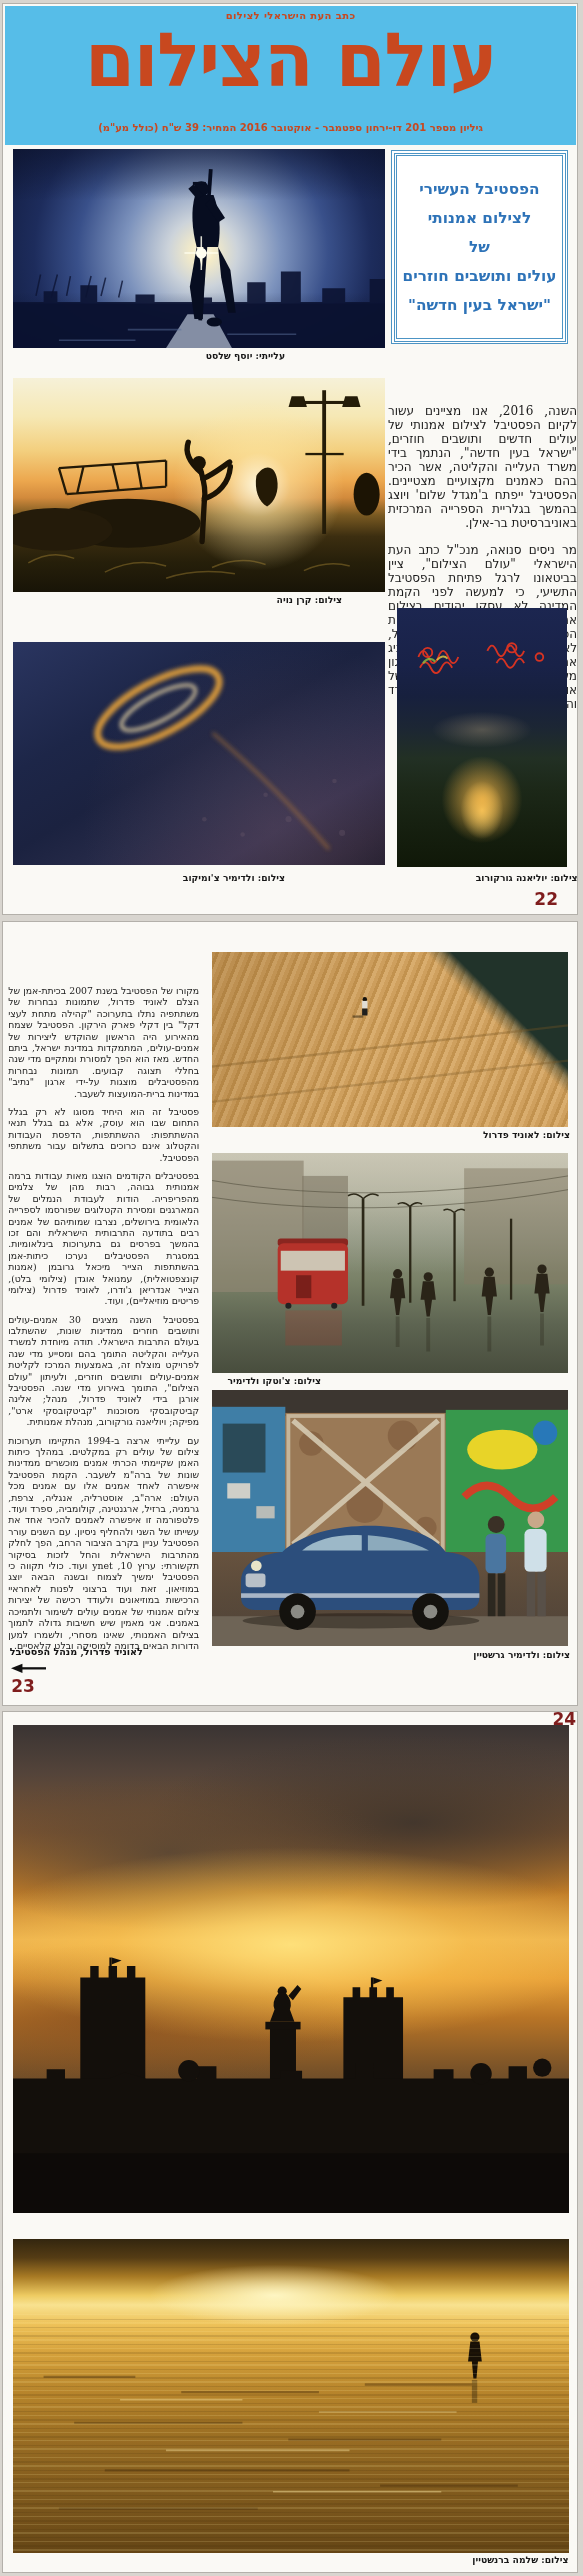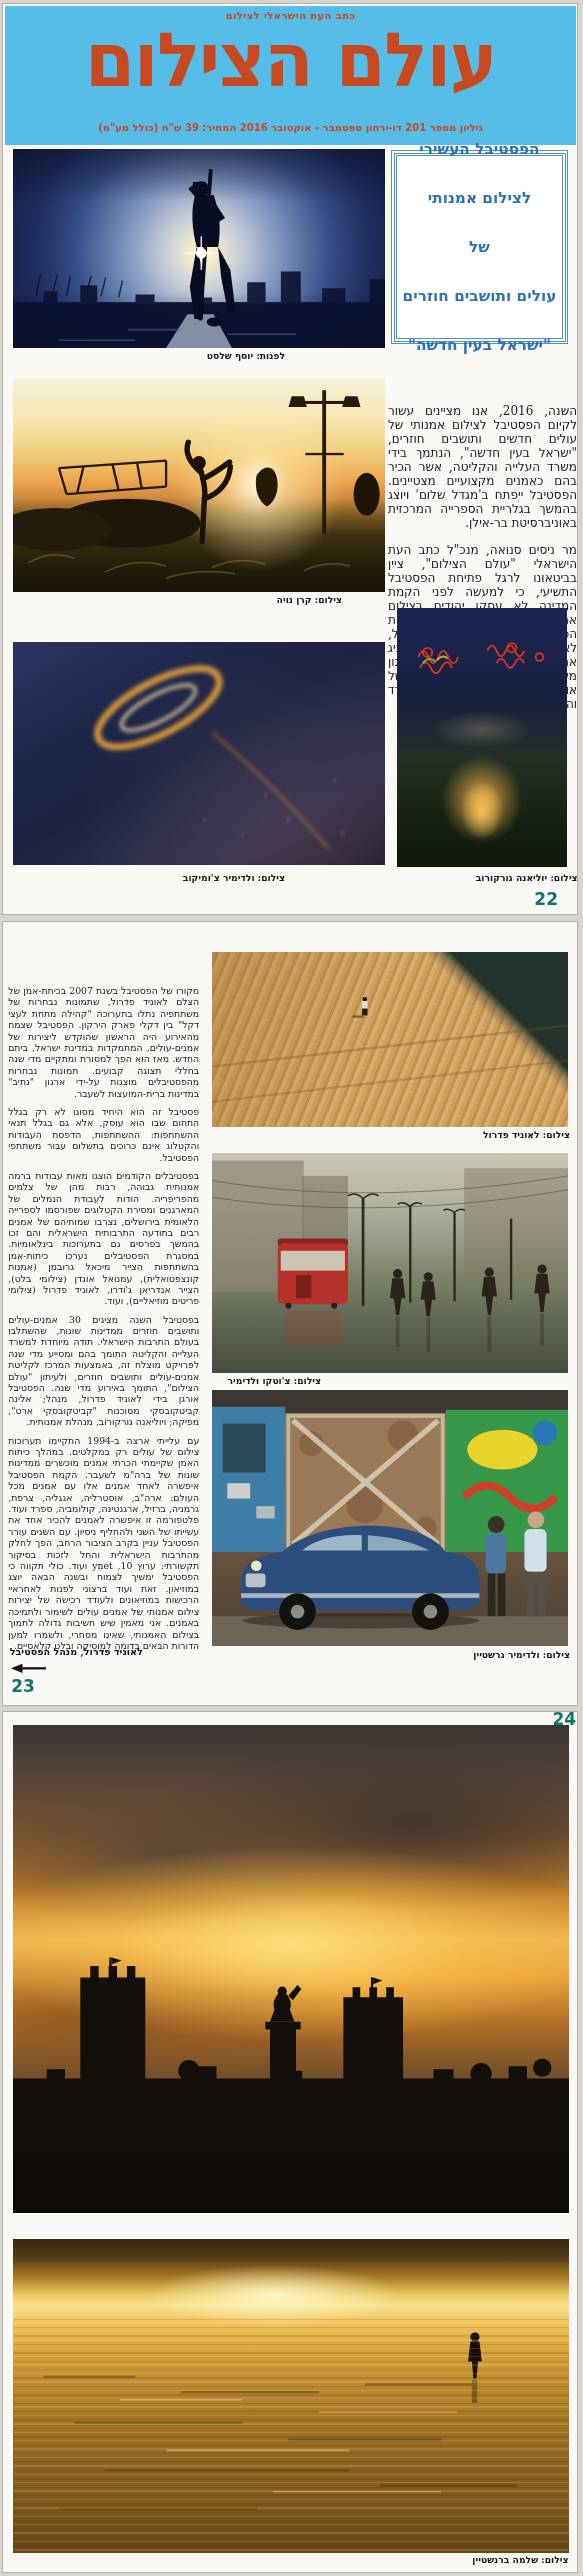--- a/index.html
+++ b/index.html
@@ -14,32 +14,32 @@
   #mag-title{position:absolute;top:10.7px;width:100%;font-weight:800;font-size:72px;line-height:86px;
              transform:scaleY(1.04);letter-spacing:-1.5px;}
   #mag-subtitle{position:absolute;top:114px;width:100%;font-weight:bold;font-size:10px;line-height:15.3px;}
 
   
   #festival-box{position:absolute;left:392px;top:150px;width:177px;height:194px;box-sizing:border-box;
                 border:1.5px solid #4c94c4;padding:1.5px;background:#ffffff;}
   .box-mid{height:100%;box-sizing:border-box;border:0.8px solid #4c94c4;padding:1.5px;}
   .box-inner{height:100%;box-sizing:border-box;border:1.5px solid #4c94c4;display:flex;flex-direction:column;
              justify-content:center;text-align:center;color:#2e73b8;
-             font-family:"DejaVu Serif","DejaVu Sans",serif;font-weight:bold;font-size:15.3px;line-height:29px;gap:20px;}
+             font-family:"DejaVu Serif","DejaVu Sans",serif;font-weight:bold;font-size:15.3px;line-height:29px;}
 
   
   .article{position:absolute;font-family:"DejaVu Serif","DejaVu Sans",serif;color:#1b1b1b;
            text-align:justify;}
   #col2-article{left:389px;top:372px;width:189px;font-size:12px;line-height:14px;margin-top:32px;}
   #col2-article p{margin:0 0 13px;}
   #p2-article{left:9.2px;top:985px;width:191px;font-size:9.3px;line-height:11.4px;}
   #p2-article p{margin:0 0 6.9px;}
   .cap{position:absolute;white-space:nowrap;font-family:"DejaVu Serif","DejaVu Sans",serif;
        font-weight:bold;font-size:9.2px;line-height:10.7px;color:#181818;}
-  .pn{position:absolute;font-weight:bold;font-size:17px;line-height:18.4px;color:#0f766e;
+  .pn{position:absolute;font-weight:bold;font-size:17px;line-height:18.4px;color:#7f1d1d;
       font-family:"DejaVu Sans",sans-serif;}
   #signature{position:absolute;left:10.7px;top:1646px;white-space:nowrap;
              font-family:"DejaVu Serif","DejaVu Sans",serif;font-weight:bold;font-size:9.6px;color:#131313;}
   #back-arrow{position:absolute;left:12.2px;top:1663px;}
 
   
   .photo{position:absolute;overflow:hidden;background:#888;}
   .photo svg{position:absolute;left:0;top:0;width:100%;height:100%;display:block;}
 
   #ph1{left:13.8px;top:149px;width:372px;height:199px;background:
@@ -107,21 +107,21 @@
         <path d="M238,60 C232,80 234,106 240,128 L268,128 C272,104 270,82 262,60 Z"></path>
         <path d="M241,66 L229,52 L236,46 L249,60 Z"></path>
         <path d="M260,64 L277,90 L268,96 L251,72 Z"></path>
         <path d="M240,128 L231,180 L237,222 L248,222 L250,168 Z"></path>
         <path d="M268,128 L272,168 L281,214 L291,214 L284,158 Z"></path>
       </g>
       <circle cx="246" cy="136" r="7" fill="#fffef2"></circle>
       <path d="M246,114 v44 M224,136 h44" stroke="rgba(255,255,240,.85)" stroke-width="2"></path>
     </svg>
   </div>
-  <div class="cap" style="top:351px;right:298px;">לפנות: יוסף שלסט</div>
+  <div class="cap" style="top:351px;right:298px;">עלייתי: יוסף שלסט</div>
 
   <div class="photo" id="ph2">
     <svg viewBox="0 0 486 280" preserveAspectRatio="none">
       <path d="M60,118 L200,108 M70,152 L200,142 M60,118 L70,152 M130,113 L138,147 M200,108 L200,142 M92,116 l-8,34 M162,110 l6,34" stroke="#231a08" stroke-width="3" fill="none"></path>
       <ellipse cx="150" cy="190" rx="95" ry="32" fill="#1e1708"></ellipse>
       <ellipse cx="55" cy="198" rx="75" ry="28" fill="#241b0a"></ellipse>
       <g stroke="#1a1205" stroke-width="7" stroke-linecap="round" fill="none">
         <path d="M245,120 C250,136 252,148 250,160"></path>
         <path d="M250,160 C249,180 248,196 247,214"></path>
         <path d="M250,158 C268,152 282,138 284,116"></path>

